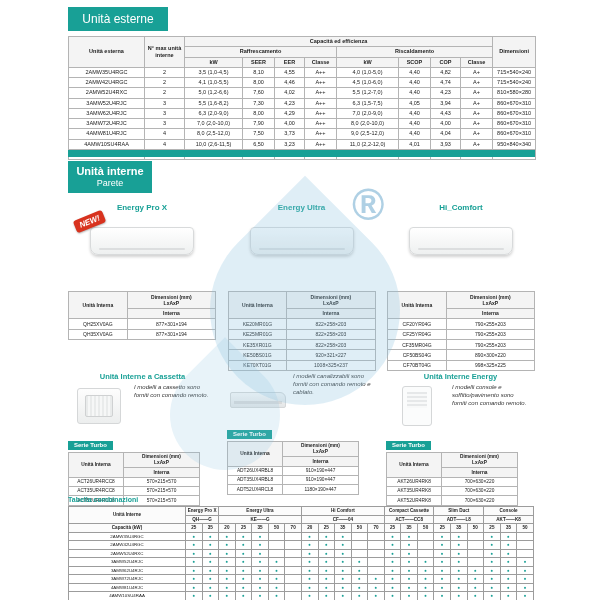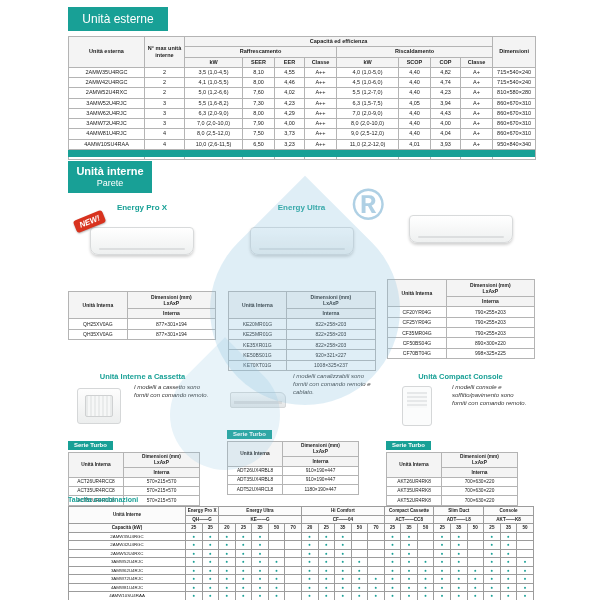--- a/index.html
+++ b/index.html
@@ -305,20 +305,21 @@
             </tr>
             <tr>
               <td>KE70XT01G</td>
               <td>1008×325×237</td>
             </tr>
           </tbody>
       </table>
     </div>
 
     <div class="card">
+      <div class="card-title">Hi_Comfort</div>
       <div class="unit-img">
         <div class="wall-shape"></div>
       </div>
       <table class="dim-table">
         <thead>
           <tr>
             <th rowspan="2" class="c1">Unità Interna</th>
             <th>Dimensioni (mm)
 LxAxP</th>
           </tr>
@@ -424,21 +425,21 @@
             </tr>
             <tr>
               <td>ADT52UX4RCL8</td>
               <td>1180×190×447</td>
             </tr>
           </tbody>
       </table>
     </div>
 
     <div class="sp">
-      <div class="sp-title">Unità Compact Console</div>
+      <div class="sp-title">Unità Interne Energy</div>
       <div class="sp-body">
         <div class="img-box">
           <div class="console-shape"></div>
         </div>
         <div class="sp-note">I modelli console e soffitto/pavimento sono forniti con comando remoto.</div>
       </div>
       <div class="serie-bar">Serie Turbo</div>
       <table class="sp-table">
         <thead>
           <tr>

